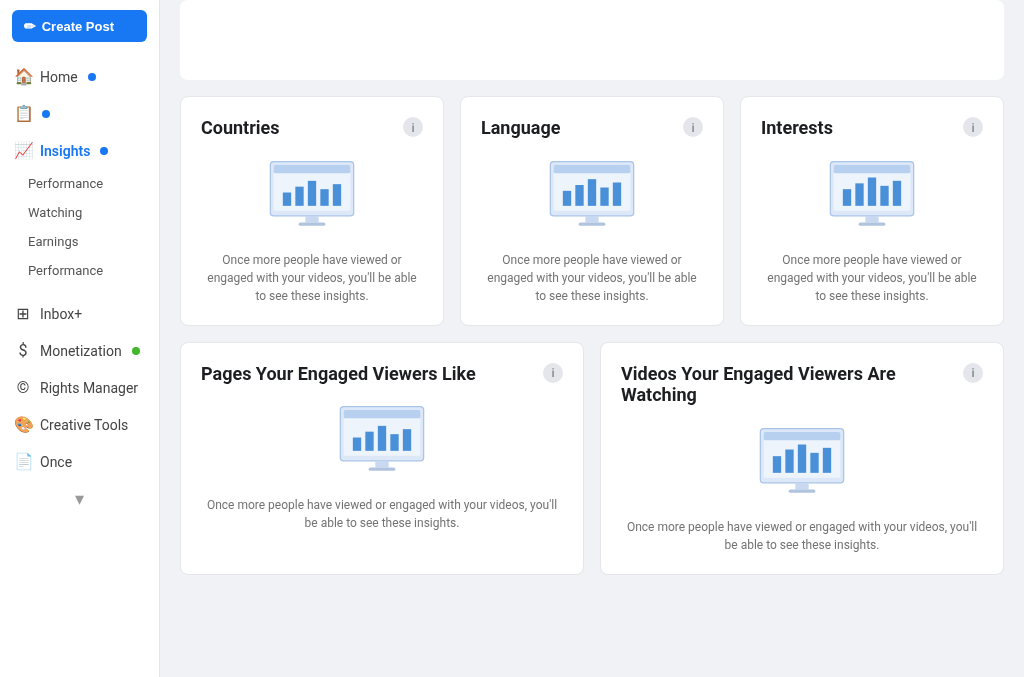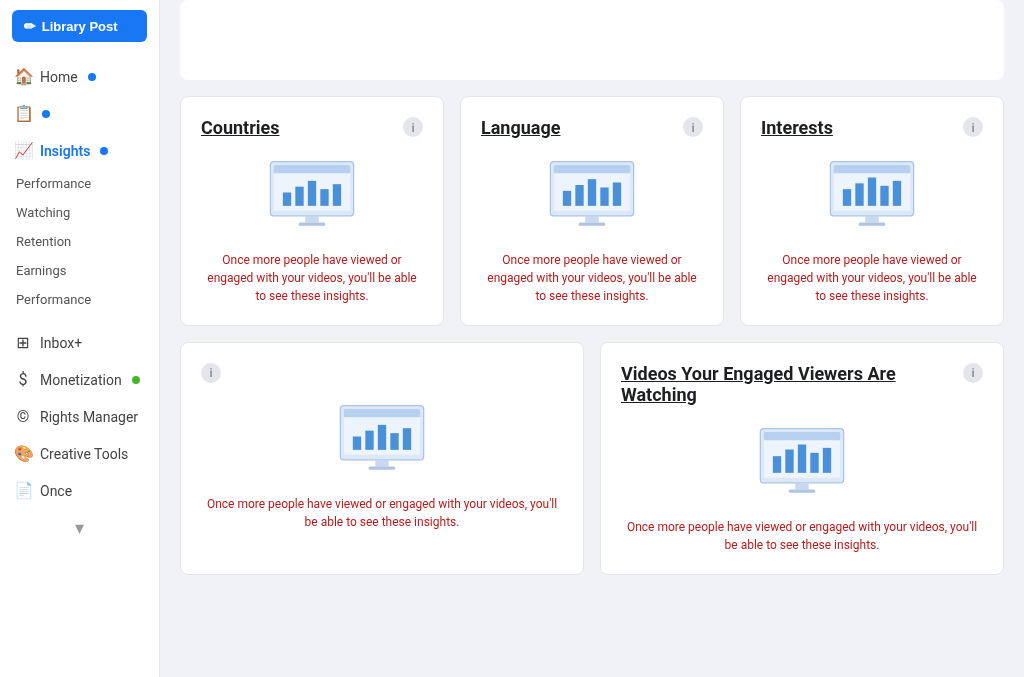--- a/index.html
+++ b/index.html
@@ -56,21 +56,21 @@
       font-weight: 700;
       color: #999;
       letter-spacing: 0.08em;
       padding: 10px 14px 4px 14px;
       text-transform: uppercase;
     }
     .sidebar-sub-item {
       display: flex;
       align-items: center;
       gap: 8px;
-      padding: 7px 14px 7px 16px;
+      padding: 7px 14px 7px 28px;
       font-size: 13px;
       color: #555;
       cursor: pointer;
     }
     .sidebar-sub-item.active {
       color: #1877f2;
       font-weight: 600;
     }
     .sidebar-sub-item.active::before {
       content: '';
@@ -123,59 +123,58 @@
       display: flex;
       justify-content: space-between;
       align-items: flex-start;
       margin-bottom: 12px;
     }
     .card-title {
       font-size: 18px;
       font-weight: 700;
       color: #1c1e21;
       line-height: 1.2;
-      text-decoration: underline;
     }
     .info-icon {
       width: 20px; height: 20px;
       border-radius: 50%;
       background: #e4e6eb;
       display: flex; align-items: center; justify-content: center;
       font-size: 12px; color: #606770;
       cursor: pointer;
       flex-shrink: 0;
     }
     .card-illustration {
       display: flex;
       justify-content: center;
       margin: 16px 0;
     }
     .card-message {
       font-size: 12px;
-      color: #b91c1c;
+      color: #737373;
       line-height: 1.5;
       text-align: center;
     }
 
     
     .monitor-svg { width: 100px; height: 80px; }
 
     
     .sidebar::-webkit-scrollbar { width: 6px; }
     .sidebar::-webkit-scrollbar-thumb { background: #ccc; border-radius: 3px; }
     .main::-webkit-scrollbar { width: 8px; }
     .main::-webkit-scrollbar-thumb { background: #ccc; border-radius: 4px; }
   </style>
 </head>
 <body>
 
 <aside class="sidebar">
   <button class="sidebar-create-btn">
     <span class="btn-icon">✏</span>
-    <span>Library Post</span>
+    <span>Create Post</span>
   </button>
 
   <div class="sidebar-nav-item">
     <span class="nav-icon">🏠</span>
     <span>Home</span>
     <span class="dot-indicator"></span>
   </div>
 
   <div class="sidebar-nav-item">
     <span class="nav-icon">📋</span>
@@ -187,23 +186,20 @@
     <span>Insights</span>
     <span class="dot-indicator"></span>
   </div>
 
 
   <div class="sidebar-sub-item">
     <span>Performance</span>
   </div>
   <div class="sidebar-sub-item">
     <span>Watching</span>
-  </div>
-  <div class="sidebar-sub-item">
-    <span>Retention</span>
   </div>
   <div class="sidebar-sub-item">
     <span>Earnings</span>
   </div>
 
   <div class="sidebar-sub-item">
     <span>Performance</span>
   </div>
 
   <div style="height:10px"></div>
@@ -306,20 +302,21 @@
       </div>
       <p class="card-message">Once more people have viewed or engaged with your videos, you'll be able to see these insights.</p>
     </div>
 
   </div>
 
   <div class="cards-grid-2">
 
     <div class="insight-card">
       <div class="card-header">
+        <span class="card-title">Pages Your Engaged Viewers Like</span>
         <div class="info-icon">ℹ</div>
       </div>
       <div class="card-illustration">
         <svg class="monitor-svg" viewBox="0 0 120 90" xmlns="http://www.w3.org/2000/svg">
           <rect x="10" y="5" width="100" height="65" rx="4" fill="#dce8f8" stroke="#a8c4e8" stroke-width="1.5"></rect>
           <rect x="14" y="9" width="92" height="55" rx="2" fill="#eef4fc"></rect>
           <rect x="14" y="9" width="92" height="10" rx="2" fill="#b8d0f0"></rect>
           <rect x="25" y="42" width="10" height="16" fill="#4a90d9"></rect>
           <rect x="40" y="35" width="10" height="23" fill="#4a90d9"></rect>
           <rect x="55" y="28" width="10" height="30" fill="#4a90d9"></rect>

